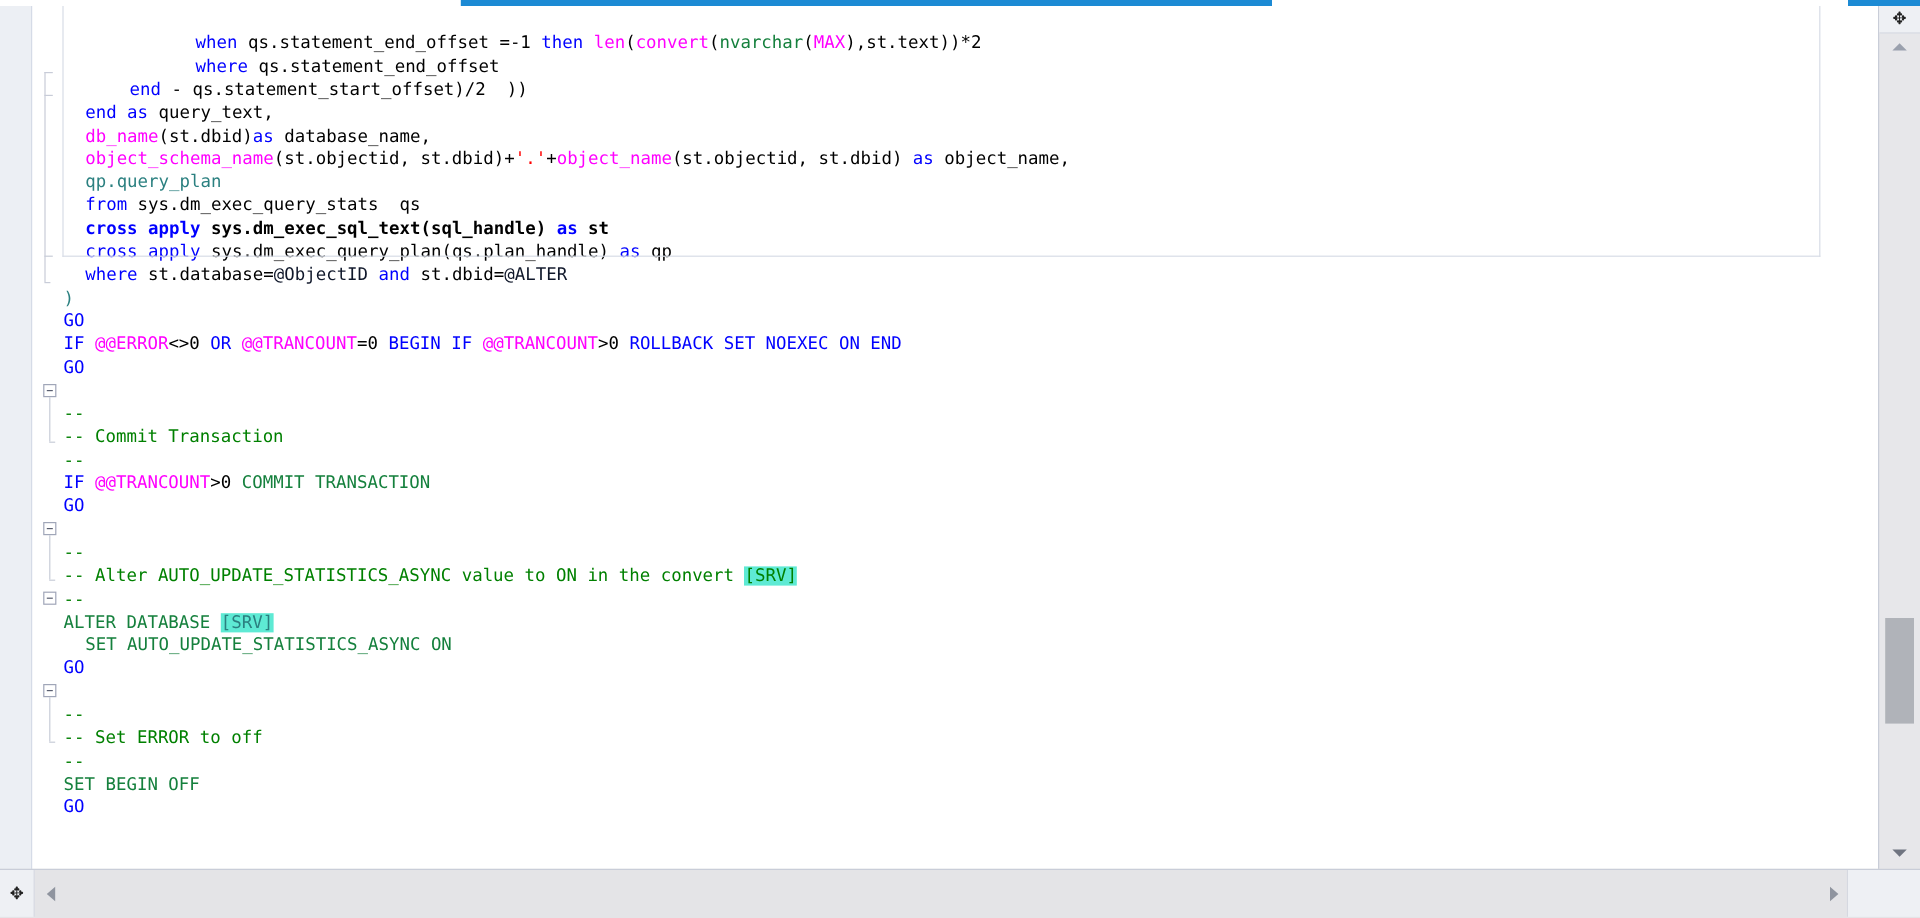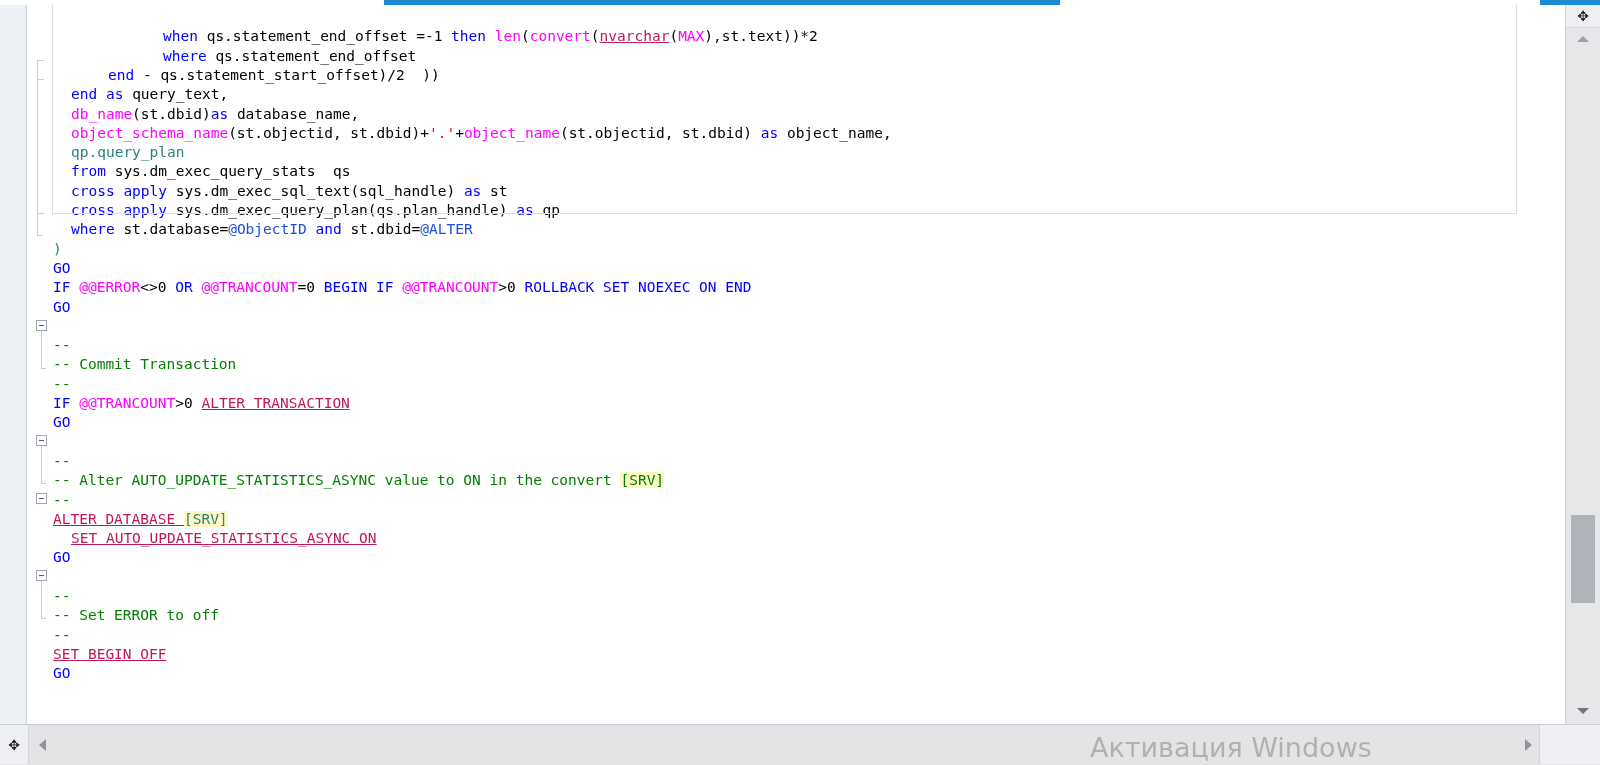--- a/index.html
+++ b/index.html
@@ -57,28 +57,28 @@
     line-height: 19.3px;
     font-size: 14.5px;
     font-family: "DejaVu Sans Mono", monospace;
     white-space: pre;
     letter-spacing: 0px;
   }
   .line .txt { position: absolute; left: 53px; top: 0; }
 
   
   .kw   { color: #0000ff; }          
-  .kw2  { color: #be185d; text-decoration: underline; }          
+  .kw2  { color: #15803d; }          
   .fn   { color: #ff00ff; }          
   .cmt  { color: #008000; }          
   .plain{ color: #000000; }
-  .ident{ color: #1d4ed8; }          
+  .ident{ color: #0f172a; }          
   .teal { color: #2b8080; }
   .str  { color: #ff0000; }
-  .hl   { background: #fef9c3; }     
+  .hl   { background: #5eead4; }     
 
   
   .subquery-box {
     position: absolute;
     left: 52px; top: -3px;
     width: 1465px; height: 212px;
     border: 1px solid #d7dce6;
     border-top: none;
     box-sizing: border-box;
     pointer-events: none;
@@ -218,32 +218,32 @@
     <div class="code-surface" id="code-surface">
         <div class="line" style="top: 3px;"><span class="txt" style="padding-left: 0px;"></span></div>
         <div class="line" style="top: 22.3px;"><span class="txt" style="padding-left: 110px;"><span class="kw">when </span><span class="plain">qs.statement_end_offset </span><span class="plain">=</span><span class="plain">-1</span><span class="plain"> </span><span class="kw">then </span><span class="fn">len</span><span class="plain">(</span><span class="fn">convert</span><span class="plain">(</span><span class="kw2">nvarchar</span><span class="plain">(</span><span class="fn">MAX</span><span class="plain">)</span><span class="plain">,st.text))*2</span></span></div>
         <div class="line" style="top: 41.6px;"><span class="txt" style="padding-left: 110px;"><span class="kw">where </span><span class="plain">qs.statement_end_offset</span></span></div>
         <div class="line" style="top: 60.9px;"><span class="txt" style="padding-left: 55px;"><span class="kw">end </span><span class="plain">- qs.statement_start_offset)/</span><span class="plain">2</span><span class="plain">  ))</span></span></div>
         <div class="line" style="top: 80.2px;"><span class="txt" style="padding-left: 18px;"><span class="kw">end </span><span class="kw">as </span><span class="plain">query_text,</span></span></div>
         <div class="line" style="top: 99.5px;"><span class="txt" style="padding-left: 18px;"><span class="fn">db_name</span><span class="plain">(st.dbid)</span><span class="kw">as </span><span class="plain">database_name,</span></span></div>
         <div class="line" style="top: 118.8px;"><span class="txt" style="padding-left: 18px;"><span class="fn">object_schema_name</span><span class="plain">(st.objectid, st.dbid)+</span><span class="str">'.'</span><span class="plain">+</span><span class="fn">object_name</span><span class="plain">(st.objectid, st.dbid) </span><span class="kw">as </span><span class="plain">object_name,</span></span></div>
         <div class="line" style="top: 138.1px;"><span class="txt" style="padding-left: 18px;"><span class="teal">qp.query_plan</span></span></div>
         <div class="line" style="top: 157.4px;"><span class="txt" style="padding-left: 18px;"><span class="kw">from </span><span class="plain">sys.dm_exec_query_stats  qs</span></span></div>
-        <div class="line" style="top: 176.7px;"><span class="txt" style="padding-left: 18px;"><span class="kw">cross </span><span class="kw">apply </span><span class="plain">sys.dm_exec_sql_text(sql_handle) </span><span class="kw">as </span><span class="plain">st</span></span></div>
+        <div class="line" style="top: 176.7px;"><span class="txt" style="padding-left: 18px; font-weight: bold;"><span class="kw">cross </span><span class="kw">apply </span><span class="plain">sys.dm_exec_sql_text(sql_handle) </span><span class="kw">as </span><span class="plain">st</span></span></div>
         <div class="line" style="top: 196px;"><span class="txt" style="padding-left: 18px;"><span class="kw">cross </span><span class="kw">apply </span><span class="plain">sys.dm_exec_query_plan(qs.plan_handle) </span><span class="kw">as </span><span class="plain">qp</span></span></div>
         <div class="line" style="top: 215.3px;"><span class="txt" style="padding-left: 18px;"><span class="kw">where </span><span class="plain">st.database=</span><span class="ident">@ObjectID</span><span class="plain"> </span><span class="kw">and </span><span class="plain">st.dbid=</span><span class="ident">@ALTER</span></span></div>
         <div class="line" style="top: 234.6px;"><span class="txt" style="padding-left: 0px;"><span class="teal">)</span></span></div>
         <div class="line" style="top: 253.9px;"><span class="txt" style="padding-left: 0px;"><span class="kw">GO</span></span></div>
         <div class="line" style="top: 273.2px;"><span class="txt" style="padding-left: 0px;"><span class="kw">IF </span><span class="fn">@@ERROR</span><span class="plain">&lt;&gt;</span><span class="plain">0</span><span class="plain"> </span><span class="kw">OR </span><span class="fn">@@TRANCOUNT</span><span class="plain">=</span><span class="plain">0</span><span class="plain"> </span><span class="kw">BEGIN </span><span class="kw">IF </span><span class="fn">@@TRANCOUNT</span><span class="plain">&gt;</span><span class="plain">0</span><span class="plain"> </span><span class="kw">ROLLBACK SET NOEXEC ON END</span></span></div>
         <div class="line" style="top: 292.5px;"><span class="txt" style="padding-left: 0px;"><span class="kw">GO</span></span></div>
         <div class="line" style="top: 311.8px;"><span class="txt" style="padding-left: 0px;"></span></div>
         <div class="line" style="top: 331.1px;"><span class="txt" style="padding-left: 0px;"><span class="cmt">--</span></span></div>
         <div class="line" style="top: 350.4px;"><span class="txt" style="padding-left: 0px;"><span class="cmt">-- Commit Transaction</span></span></div>
         <div class="line" style="top: 369.7px;"><span class="txt" style="padding-left: 0px;"><span class="cmt">--</span></span></div>
-        <div class="line" style="top: 389px;"><span class="txt" style="padding-left: 0px;"><span class="kw">IF </span><span class="fn">@@TRANCOUNT</span><span class="plain">&gt;</span><span class="plain">0</span><span class="plain"> </span><span class="kw2">ALTER TRANSACTION</span></span></div>
+        <div class="line" style="top: 389px;"><span class="txt" style="padding-left: 0px;"><span class="kw">IF </span><span class="fn">@@TRANCOUNT</span><span class="plain">&gt;</span><span class="plain">0</span><span class="plain"> </span><span class="kw2">COMMIT TRANSACTION</span></span></div>
         <div class="line" style="top: 408.3px;"><span class="txt" style="padding-left: 0px;"><span class="kw">GO</span></span></div>
         <div class="line" style="top: 427.6px;"><span class="txt" style="padding-left: 0px;"></span></div>
         <div class="line" style="top: 446.9px;"><span class="txt" style="padding-left: 0px;"><span class="cmt">--</span></span></div>
         <div class="line" style="top: 466.2px;"><span class="txt" style="padding-left: 0px;"><span class="cmt">-- Alter AUTO_UPDATE_STATISTICS_ASYNC value to ON in the convert </span><span class="cmt hl">[SRV]</span></span></div>
         <div class="line" style="top: 485.5px;"><span class="txt" style="padding-left: 0px;"><span class="cmt">--</span></span></div>
         <div class="line" style="top: 504.8px;"><span class="txt" style="padding-left: 0px;"><span class="kw2">ALTER DATABASE </span><span class="teal hl">[SRV]</span></span></div>
         <div class="line" style="top: 524.1px;"><span class="txt" style="padding-left: 18px;"><span class="kw2">SET AUTO_UPDATE_STATISTICS_ASYNC ON</span></span></div>
         <div class="line" style="top: 543.4px;"><span class="txt" style="padding-left: 0px;"><span class="kw">GO</span></span></div>
         <div class="line" style="top: 562.7px;"><span class="txt" style="padding-left: 0px;"></span></div>
         <div class="line" style="top: 582px;"><span class="txt" style="padding-left: 0px;"><span class="cmt">--</span></span></div>
@@ -293,15 +293,14 @@
     <div class="split-handle-h">✥</div>
     <div class="hscroll-left">
         <div class="tri-left"></div>
       </div>
     <div class="hscroll-right">
         <div class="tri-right"></div>
       </div>
     <div class="hscroll-corner"></div>
   </div>
 
-  <div class="watermark">Активация Windows</div>
 
 </div>
 
 </body></html>

